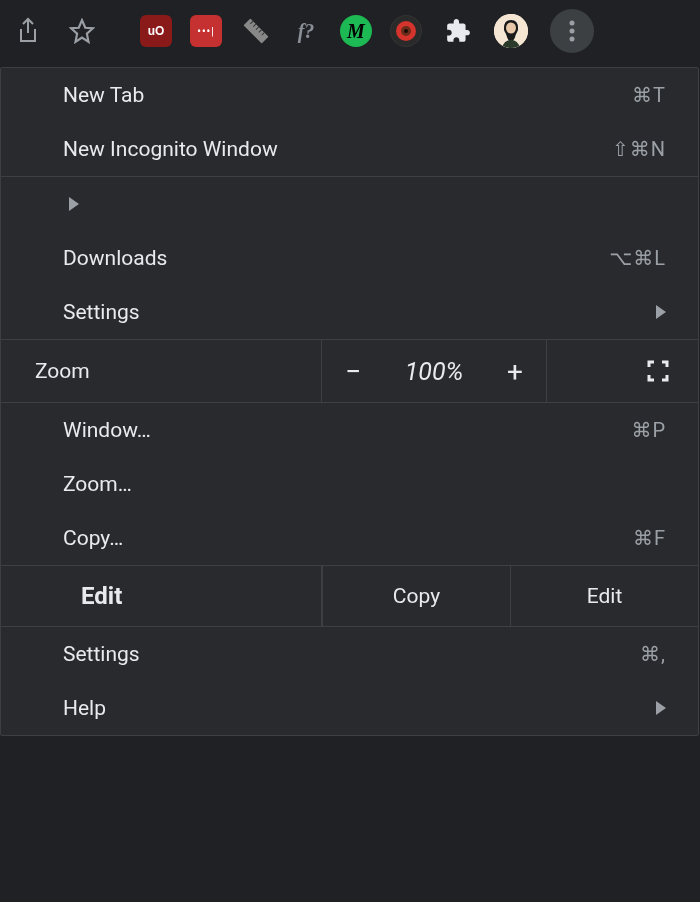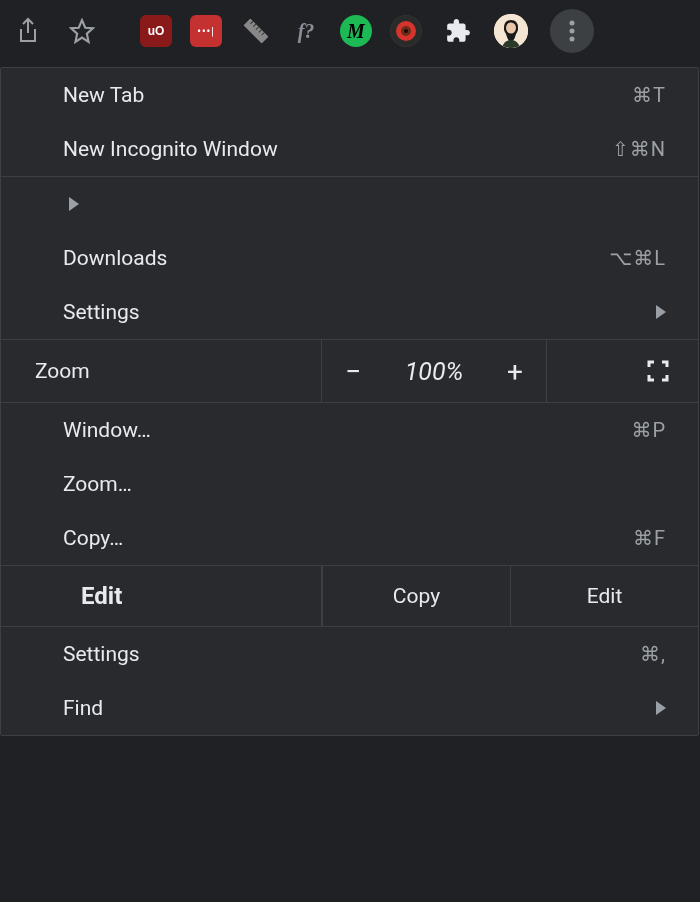--- a/index.html
+++ b/index.html
@@ -315,21 +315,21 @@
     <div class="edit-btn">Edit</div>
   </div>
 
   <div class="divider"></div>
 
   <div class="menu-item">
     <span class="menu-label">Settings</span>
     <span class="shortcut">⌘,</span>
   </div>
   <div class="menu-item">
-    <span class="menu-label">Find</span>
+    <span class="menu-label">Help</span>
     <span class="submenu-arrow">
       <svg width="10" height="14" viewBox="0 0 10 14" fill="#9aa0a6">
           <path d="M0 0 L10 7 L0 14 Z"></path>
         </svg>
     </span>
   </div>
 
 </div>
 
 </body></html>

